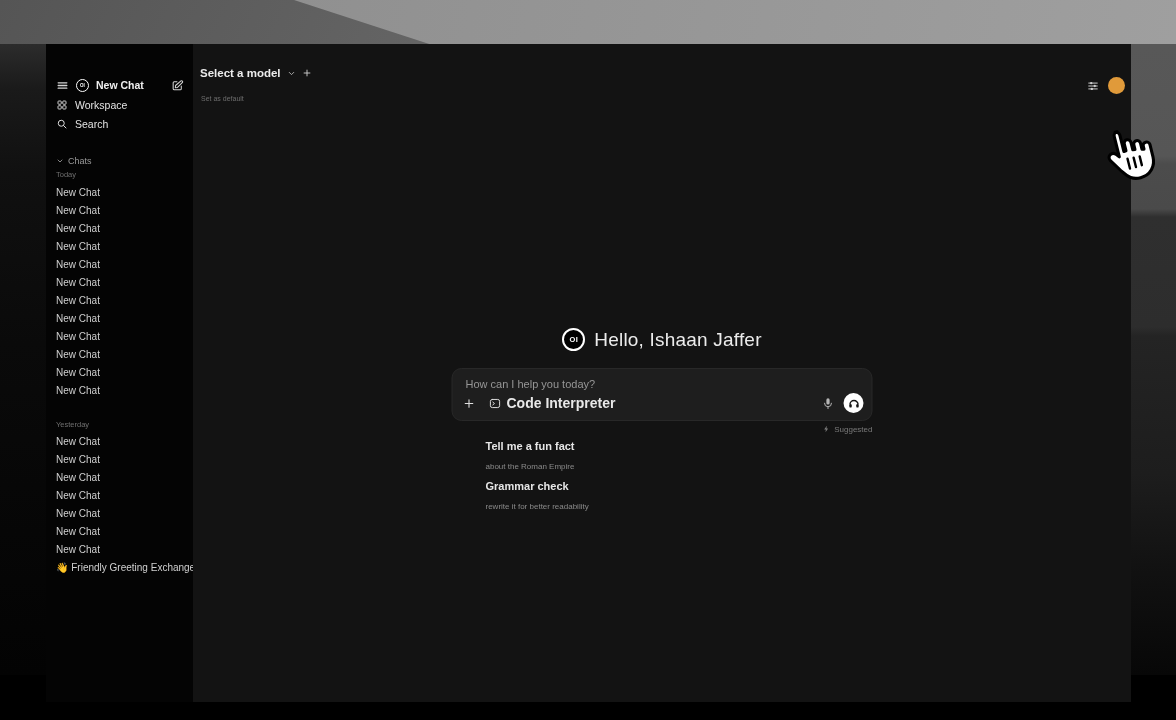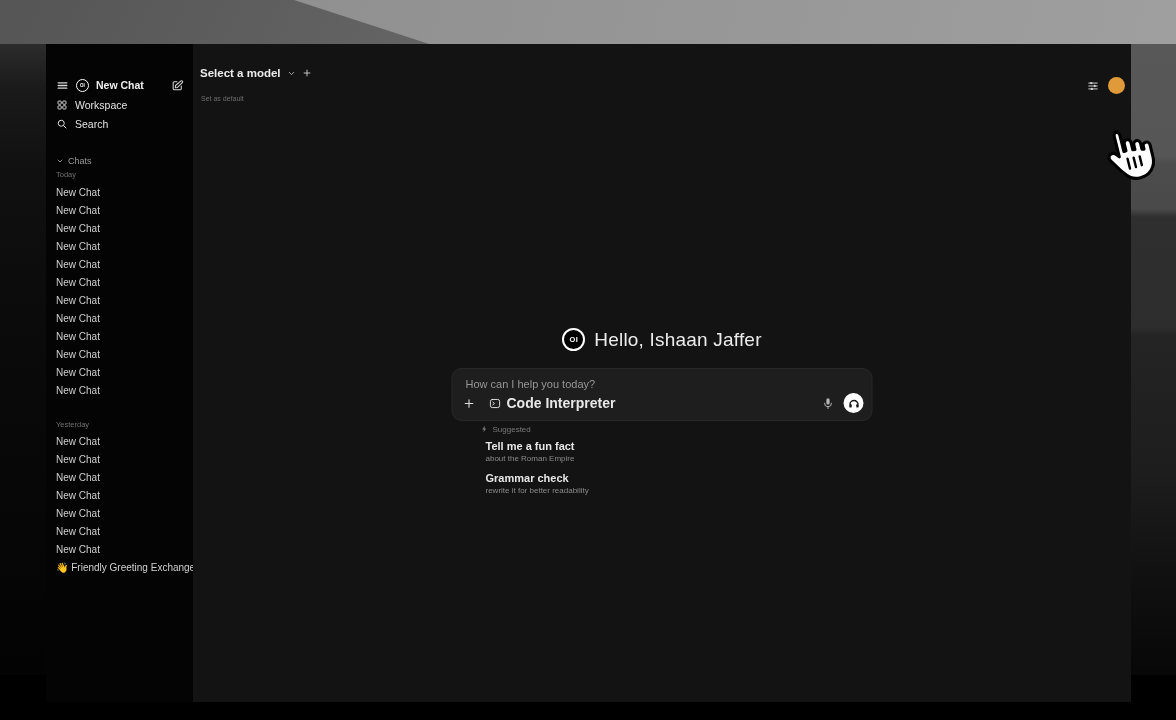--- a/index.html
+++ b/index.html
@@ -62,25 +62,25 @@
                    display:flex; align-items:center; }
   .ci-chip { display:flex; align-items:center; gap:5px; margin-left:13px; cursor:default; }
   .ci-label { font-size:14px; font-weight:600; color:#e8e8e8; }
   .flex-spacer { flex:1; }
   .mic-btn { margin-right:9px; }
   .hp-btn { width:20px; height:20px; border-radius:50%; background:#fff; display:flex;
             align-items:center; justify-content:center; border:none; }
 
   .suggested { position:absolute; top:377px; left:50%; transform:translateX(-50%); width:421px; }
   .suggested-label { margin:3px 0 0 29px; height:10px; display:flex; align-items:center; gap:4px;
-                     font-size:8px; color:#7a7a7a; }
+                     font-size:8px; color:#7a7a7a;justify-content:flex-end; }
   .suggestion { margin:8px 0 0 34px; cursor:default; }
   .suggestion:first-of-type { margin-top:6px; }
   .s-title { font-size:11px; font-weight:600; color:#e6e6e6; line-height:13px; }
-  .s-sub { font-size:8px; color:#8a8a8a; line-height:10px; margin-top:1px; }
+  .s-sub { font-size:8px; color:#8a8a8a; line-height:10px; margin-top:9px; }
 
   .cursor-hand { position:absolute; left:1099px; top:125px; width:58px; height:64px;
                  transform:rotate(-14deg); z-index:50; pointer-events:none; }
 </style>
 </head>
 <body>
 
 <div class="page">
 
   <div class="wallpaper-top">

